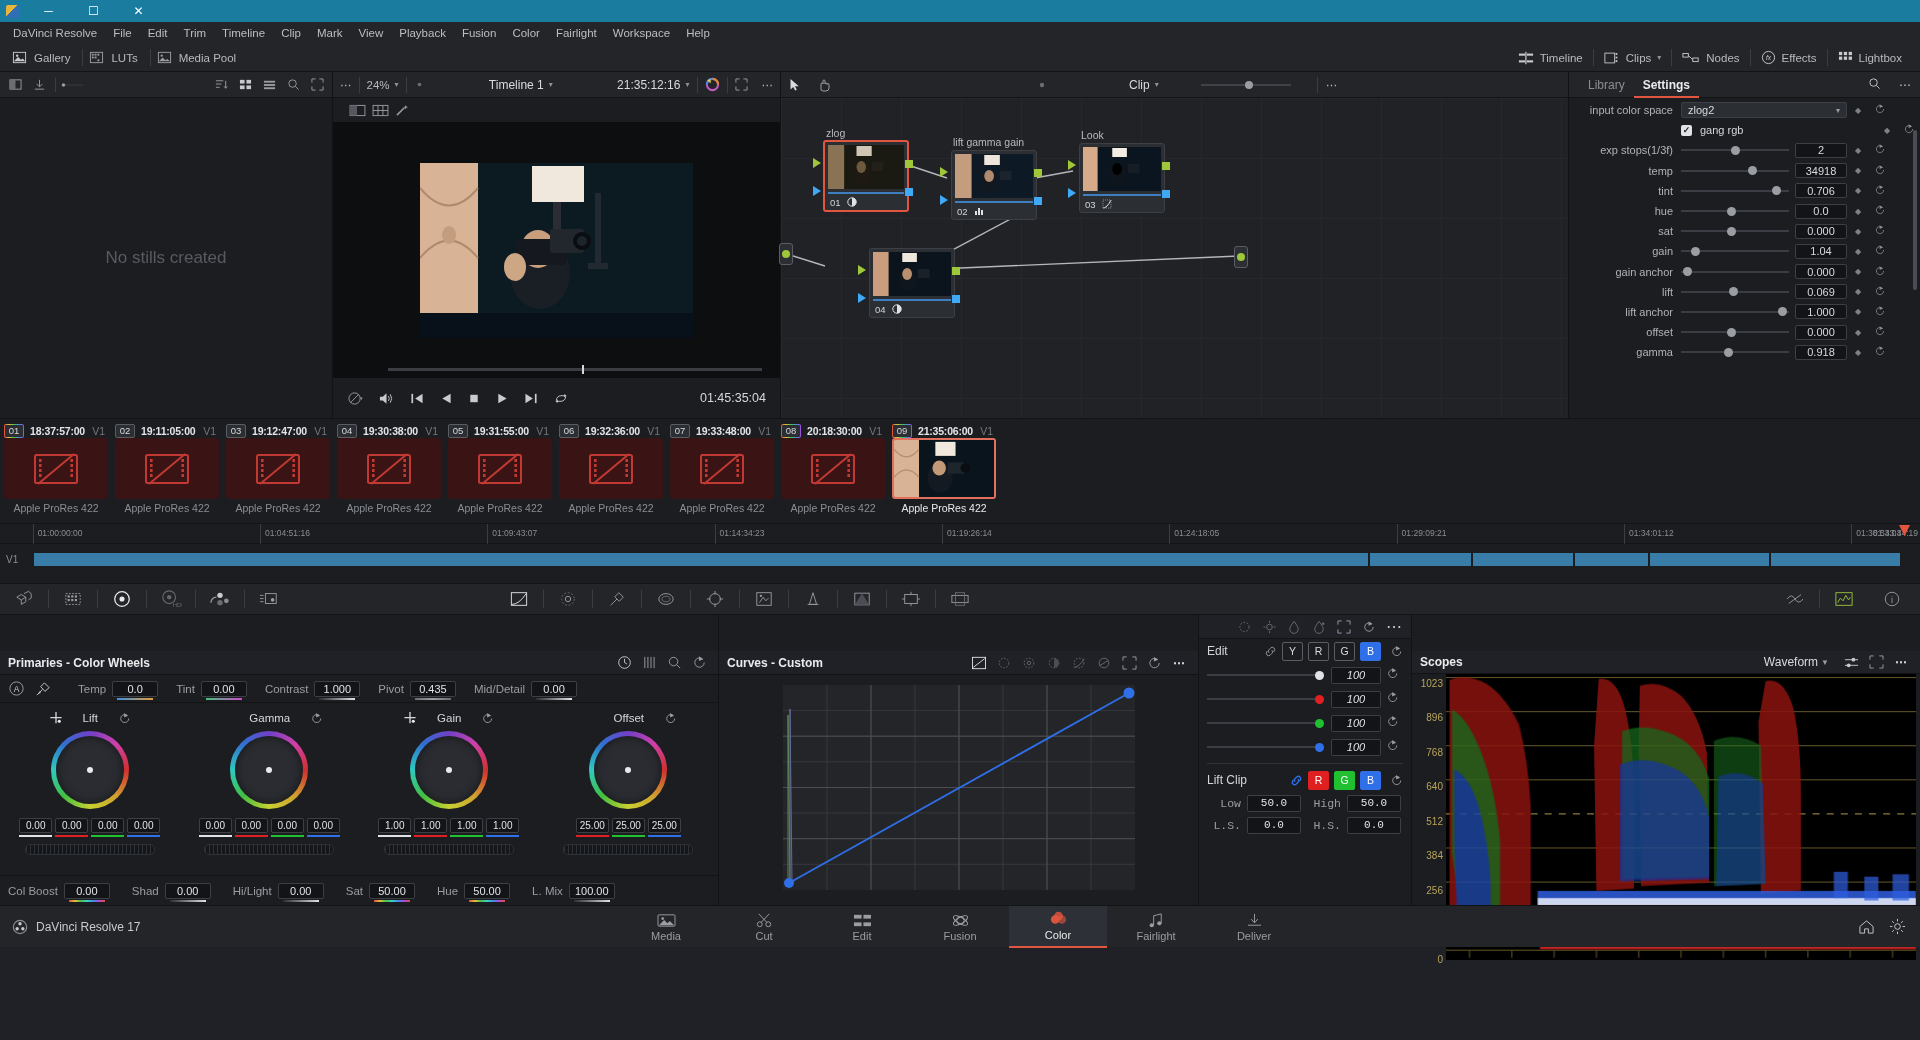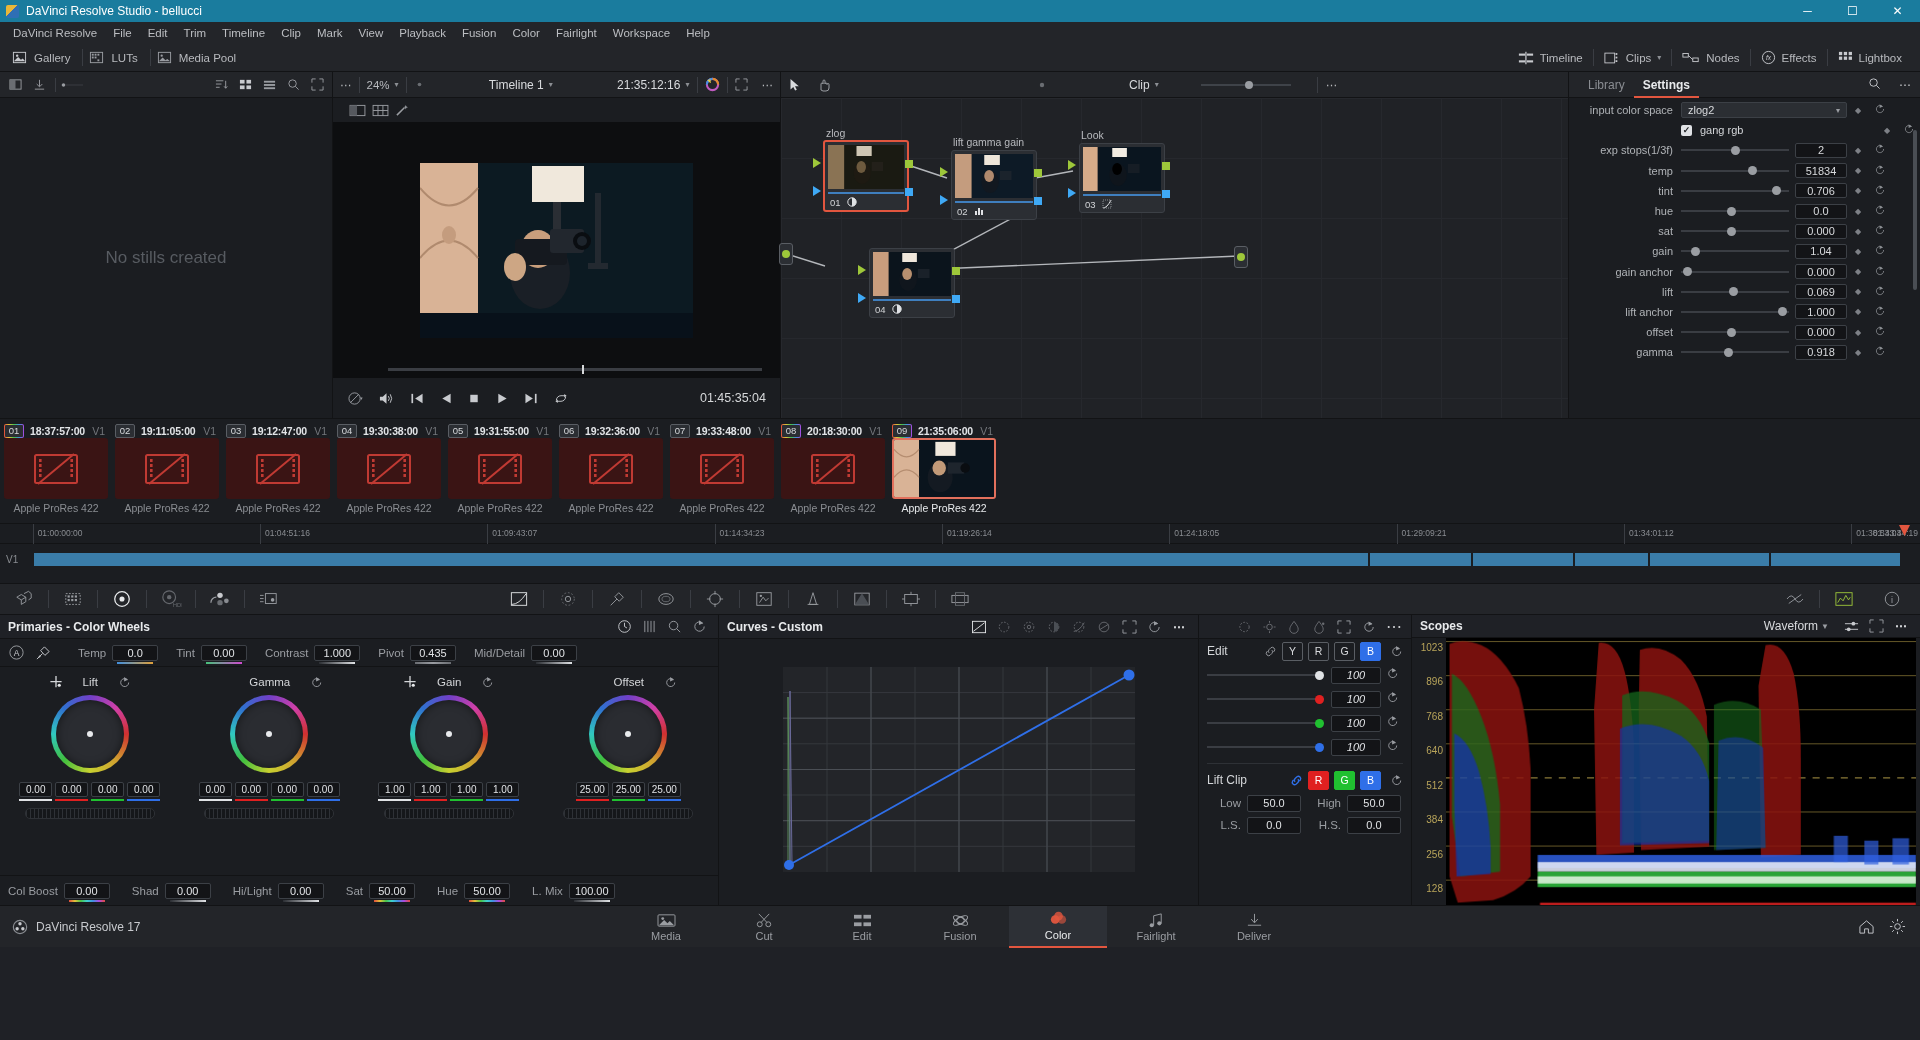--- a/index.html
+++ b/index.html
@@ -172,21 +172,21 @@
   .mtgrp { display:flex; align-items:center; }
   .mt { width:48px; height:32px; display:flex; align-items:center; justify-content:center; }
   .mt.on svg { color:#e8eaec; }
   .mtsep { width:1px; height:18px; background:#3a3d43; }
   #midtools .mtright { margin-left:auto; display:flex; align-items:center; padding-right:4px; }
 
   
   #bottomrow { height:290px; display:flex; }
   .panel { background:#1b1d21; border-right:1px solid #121315; display:flex; flex-direction:column; }
   .phdr { height:24px; display:flex; align-items:center; padding:0 8px; font-size:12px;
-    color:#e8eaec; font-weight:bold; background:#1f2126; border-bottom:1px solid #121315; }
+    color:#e8eaec; font-weight:bold; background:#1f2126; border-bottom:1px solid #121315;margin-top:36px; }
   .phdr .tools { margin-left:auto; display:flex; align-items:center; gap:3px; }
   .phdr .tools .ti { width:22px; height:22px; display:flex; align-items:center; justify-content:center; }
 
   
   #primaries { width:719px; }
   #prow1 { height:28px; display:flex; align-items:center; gap:0; padding:0 8px;
     border-bottom:1px solid #121315; font-size:11.5px; }
   .pfield { display:flex; align-items:center; gap:6px; margin-right:18px; }
   .pfield .lb { color:#9a9da2; font-size:11.5px; }
   .pfield .vb { width:46px; height:16px; background:#131417; border:1px solid #3c4046;
@@ -238,21 +238,21 @@
   .chip.gf { background:#20c030; border-color:#20c030; color:#fff; }
   .chip.bf { background:#2f6fe8; border-color:#2f6fe8; color:#fff; }
   .esl { height:24px; display:flex; align-items:center; padding:0 8px;font-style:italic; }
   .esl .trk { flex:1; height:2px; background:#3a3d43; position:relative; }
   .esl .kn { position:absolute; right:0; top:-3.5px; width:9px; height:9px; border-radius:50%; }
   .esl .vb { width:50px; height:17px; margin-left:7px; background:#131417; border:1px solid #3c4046;
     border-radius:2px; font-size:11px; color:#e0e2e5; display:flex; align-items:center;
     justify-content:center; }
   .esl .rs { width:22px; text-align:center; }
   .edivider { height:1px; background:#2e3136; margin:4px 8px; }
-  .scrow { height:22px; display:flex; align-items:center; padding:0 8px; font-size:11.5px; gap:6px; }
+  .scrow { height:22px; display:flex; align-items:center; padding:0 8px; font-size:11.5px; gap:6px;font-family:Liberation Mono, monospace; }
   .scrow .lb { color:#9a9da2; width:34px; text-align:right; }
   .scrow .vb { width:54px; height:17px; background:#131417; border:1px solid #3c4046; border-radius:2px;
     font-size:11px; color:#e0e2e5; display:flex; align-items:center; justify-content:center; }
 
   
   #scopes { flex:1; background:#1b1d21; display:flex; flex-direction:column; }
   #scopebody { flex:1; display:flex; }
   #scopeaxis { width:34px; position:relative; }
   #scopeaxis .al { position:absolute; right:3px; font-size:10px; color:#b8a45a; transform:translateY(-50%);margin-left:40px; }
   #scopecanvas { flex:1; background:#000; position:relative; margin-right:4px; overflow:hidden; }
@@ -265,21 +265,20 @@
   .navitem { width:98px; display:flex; flex-direction:column; align-items:center;
     justify-content:center; gap:1px; font-size:11px; color:#9a9da2; height:42px; }
   .navitem.active { background:#2d3036; color:#e8eaec; border-bottom:2px solid #e2563f; }
   #bn-right { margin-left:auto; display:flex; align-items:center; gap:14px; padding-right:14px; }
 </style>
 </head>
 <body>
 
 <div id="titlebar">
   <div class="tb-logo"></div>
-  <div class="tb-title">DaVinci Resolve Studio - bellucci</div>
   <div class="winbtns">
     <div class="winbtn">─</div>
     <div class="winbtn">☐</div>
     <div class="winbtn close">✕</div>
   </div>
 </div>
 
 <div id="menubar">
   <div class="mi">DaVinci Resolve</div>
   <div class="mi">File</div>
@@ -823,21 +822,21 @@
                 <path d="M12 7.5 a4.5 4.5 0 1 1 -1.4 -3.2" stroke="#8a8d92" fill="none"></path>
                 <path d="M7 1.5 L11.2 4.4 L7 6.2" fill="#8a8d92"></path>
               </svg></div>
           </div>
           <div class="prow">
             <div class="plab">temp</div>
             <div class="pslider">
               <div class="trk"></div>
               <div class="kn" style="left:62%"></div>
             </div>
-            <div class="pval">51834</div>
+            <div class="pval">34918</div>
             <div class="pkey">◆</div>
             <div class="prst"><svg width="12" height="12" viewBox="0 0 15 15">
                 <path d="M12 7.5 a4.5 4.5 0 1 1 -1.4 -3.2" stroke="#8a8d92" fill="none"></path>
                 <path d="M7 1.5 L11.2 4.4 L7 6.2" fill="#8a8d92"></path>
               </svg></div>
           </div>
           <div class="prow">
             <div class="plab">tint</div>
             <div class="pslider">
               <div class="trk"></div>

